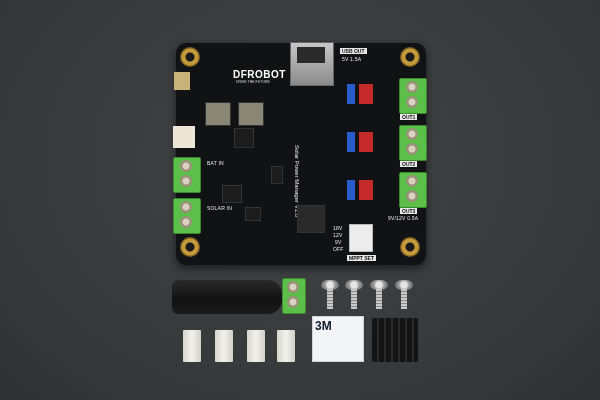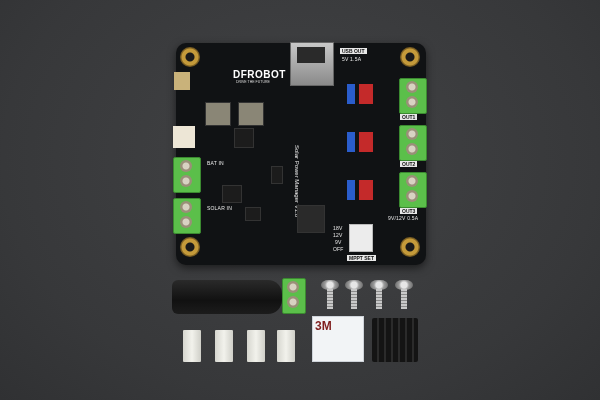--- a/index.html
+++ b/index.html
@@ -22,21 +22,21 @@
   .logo-sub{position:absolute;left:236px;top:80px;color:#ddd;font-size:3.5px;}
   .title-vert{position:absolute;left:300px;top:145px;color:#eee;font-size:6px;transform:rotate(90deg);transform-origin:left top;white-space:nowrap;}
   .dip{position:absolute;left:349px;top:224px;width:22px;height:26px;background:#ececec;border:1px solid #bbb;}
   .jack{position:absolute;left:172px;top:280px;width:110px;height:34px;background:linear-gradient(#2a2a2a,#111 60%,#1c1c1c);border-radius:6px 14px 14px 6px;}
   .jack-barrel{position:absolute;left:172px;top:286px;width:14px;height:22px;background:linear-gradient(#c9b27a,#7d6a3a);border-radius:2px;}
   .bolt{position:absolute;width:18px;height:30px;}
   .bolt .head{width:18px;height:10px;border-radius:50%/60%;background:radial-gradient(circle,#e6e6e6 0 3px,#9c9c9c 5px,#6f6f6f 9px);}
   .bolt .shaft{width:6px;height:20px;margin:-1px auto 0;background:repeating-linear-gradient(#c9c9c9 0 2px,#8a8a8a 2px 3px);}
   .spacer{position:absolute;top:330px;width:18px;height:32px;background:linear-gradient(90deg,#d6d6cf,#f2f2ec 50%,#cfcfc8);border-radius:1px;}
   .tape{position:absolute;left:312px;top:316px;width:50px;height:44px;background:#f2f4f6;border:1px solid #cfd4da;}
-  .tape-text{position:absolute;left:2px;top:2px;color:#7f1d1d;font-size:12px;font-weight:bold;}
+  .tape-text{position:absolute;left:2px;top:2px;color:#0f172a;font-size:12px;font-weight:bold;}
   .sink{position:absolute;left:372px;top:318px;width:46px;height:44px;background:repeating-linear-gradient(90deg,#141414 0 5px,#2b2b2b 5px 7px);border-radius:2px;}
 </style>
 </head>
 <body>
 
 <div class="bg"></div>
 
 <div class="board"></div>
 
 <div class="hole" style="left:180px;top:47px"></div>

